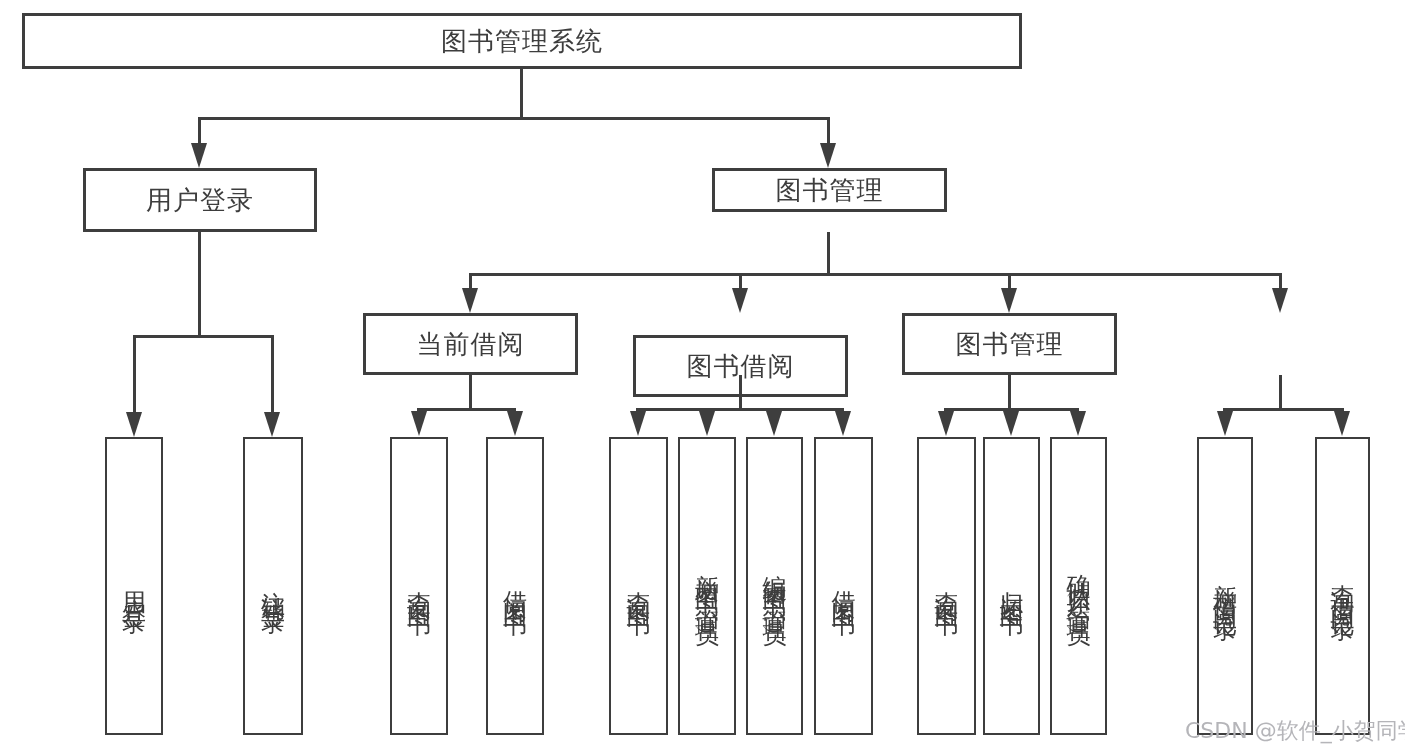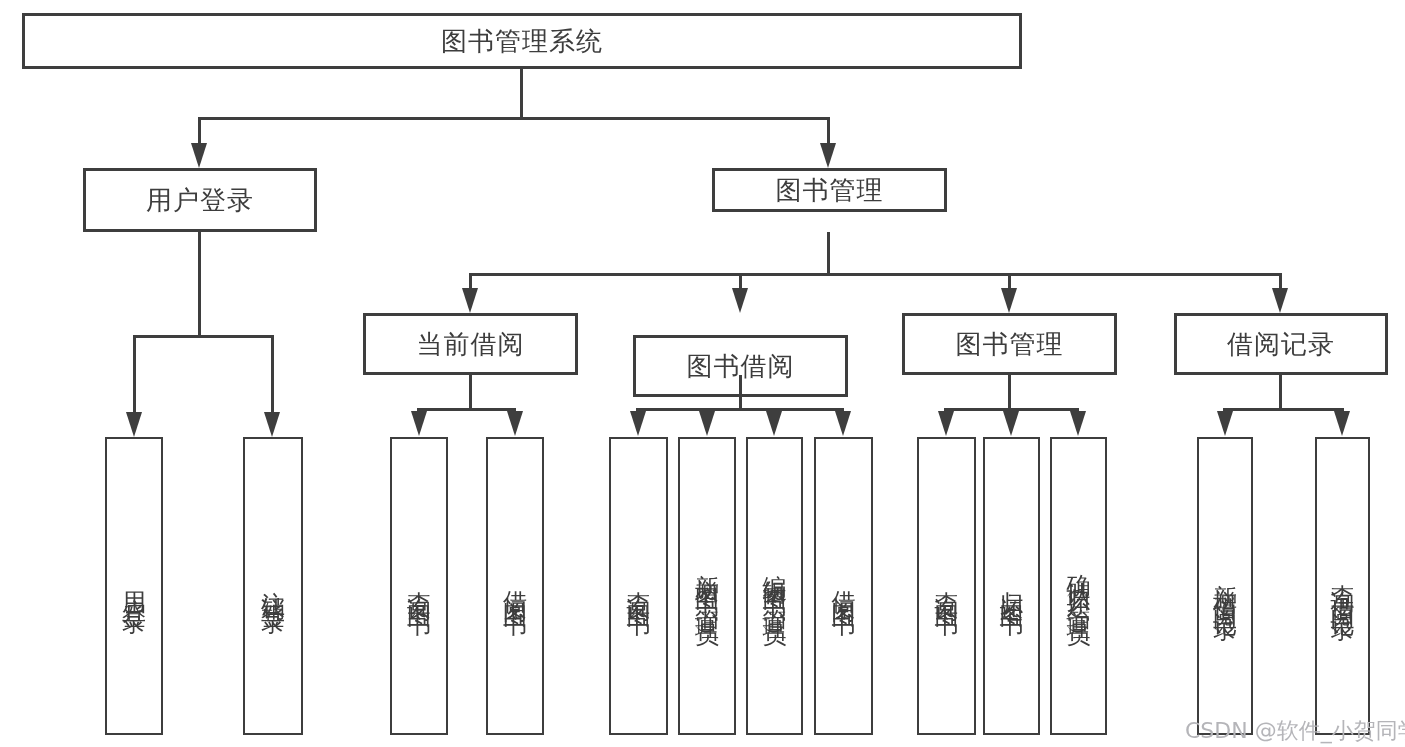--- a/index.html
+++ b/index.html
@@ -72,23 +72,20 @@
   </div>
 
   <div class="box" style="left:363px;top:313px;width:215px;height:62px;">
     <span class="hlabel">当前借阅</span>
   </div>
   <div class="box" style="left:633px;top:313px;width:215px;height:62px;margin-top:22px;">
     <span class="hlabel">图书借阅</span>
   </div>
   <div class="box" style="left:902px;top:313px;width:215px;height:62px;">
     <span class="hlabel">图书管理</span>
-  </div>
-  <div class="box" style="left:1174px;top:313px;width:214px;height:62px;">
-    <span class="hlabel">借阅记录</span>
   </div>
 
   <div class="box leaf" style="left:105px;top:437px;width:58px;height:298px;">
     <span class="vlabel">用户登录</span>
   </div>
   <div class="box leaf" style="left:243px;top:437px;width:60px;height:298px;">
     <span class="vlabel">注销登录</span>
   </div>
 
   <div class="box leaf" style="left:390px;top:437px;width:58px;height:298px;">

